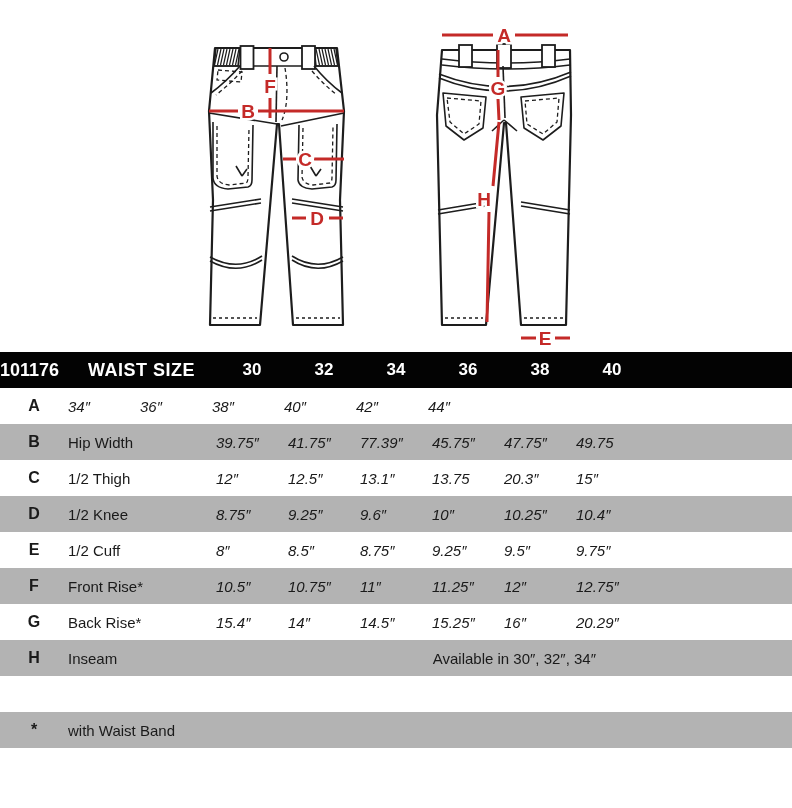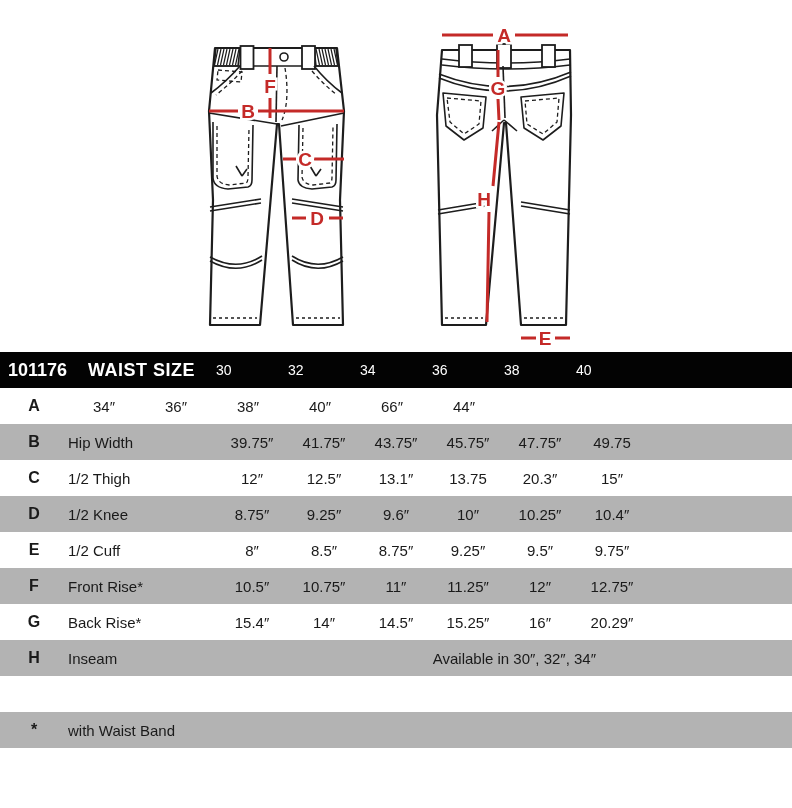--- a/index.html
+++ b/index.html
@@ -11,28 +11,28 @@
   .detail{fill:none;stroke:#1d1d1d;stroke-width:1.6;stroke-linejoin:round;}
   .thin{fill:none;stroke:#1d1d1d;stroke-width:1.2;}
   .dashed{fill:none;stroke:#1d1d1d;stroke-width:1.3;stroke-dasharray:4 3;}
   .hem{fill:none;stroke:#1d1d1d;stroke-width:1.3;stroke-dasharray:3 3;}
   .loop{fill:#ffffff;stroke:#1d1d1d;stroke-width:1.8;}
   .mline{fill:none;stroke:#c42a28;stroke-width:3;}
   .mlabel{fill:#c42a28;font-family:"Liberation Sans",sans-serif;font-weight:bold;
           font-size:19px;text-anchor:middle;stroke:#ffffff;stroke-width:5px;paint-order:stroke;}
   
   .thead{display:flex;align-items:center;height:36px;background:#030303;color:#fff;}
-  .sku{width:88px;padding-left:8px;box-sizing:border-box;font-weight:bold;font-size:18px;}
+  .sku{width:88px;box-sizing:border-box;font-weight:bold;font-size:18px;}
   .hlabel{width:128px;font-weight:bold;font-size:18px;letter-spacing:.5px;}
-  .hsize{width:72px;font-weight:normal;font-size:14px;}
+  .hsize{width:72px;text-align:center;font-weight:bold;font-size:17px;}
   .row{display:flex;align-items:center;height:36px;background:#fff;font-size:15px;}
   .row.gray{background:#b3b3b3;}
   .letter{width:68px;text-align:center;font-weight:bold;font-size:16px;}
   .name{width:148px;}
-  .v{width:72px;text-align:center;}
+  .v{width:72px;text-align:left;font-style:italic;}
   .avail{width:380px;text-align:right;}
   .gap{height:36px;background:#fff;}
 </style>
 </head>
 <body>
 
 <div class="page">
 
   <div class="diagram">
     <svg width="792" height="352" viewBox="0 0 792 352">
@@ -142,30 +142,30 @@
     <div class="hsize">38</div>
     <div class="hsize">40</div>
   </div>
 
   <div class="row">
     <div class="letter">A</div>
     <div class="v">34″</div>
     <div class="v">36″</div>
     <div class="v">38″</div>
     <div class="v">40″</div>
-    <div class="v">66″</div>
+    <div class="v">42″</div>
     <div class="v">44″</div>
   </div>
 
   <div class="row gray">
     <div class="letter">B</div>
     <div class="name">Hip Width</div>
     <div class="v">39.75″</div>
     <div class="v">41.75″</div>
-    <div class="v">43.75″</div>
+    <div class="v">77.39″</div>
     <div class="v">45.75″</div>
     <div class="v">47.75″</div>
     <div class="v">49.75</div>
   </div>
 
   <div class="row">
     <div class="letter">C</div>
     <div class="name">1/2 Thigh</div>
     <div class="v">12″</div>
     <div class="v">12.5″</div>

